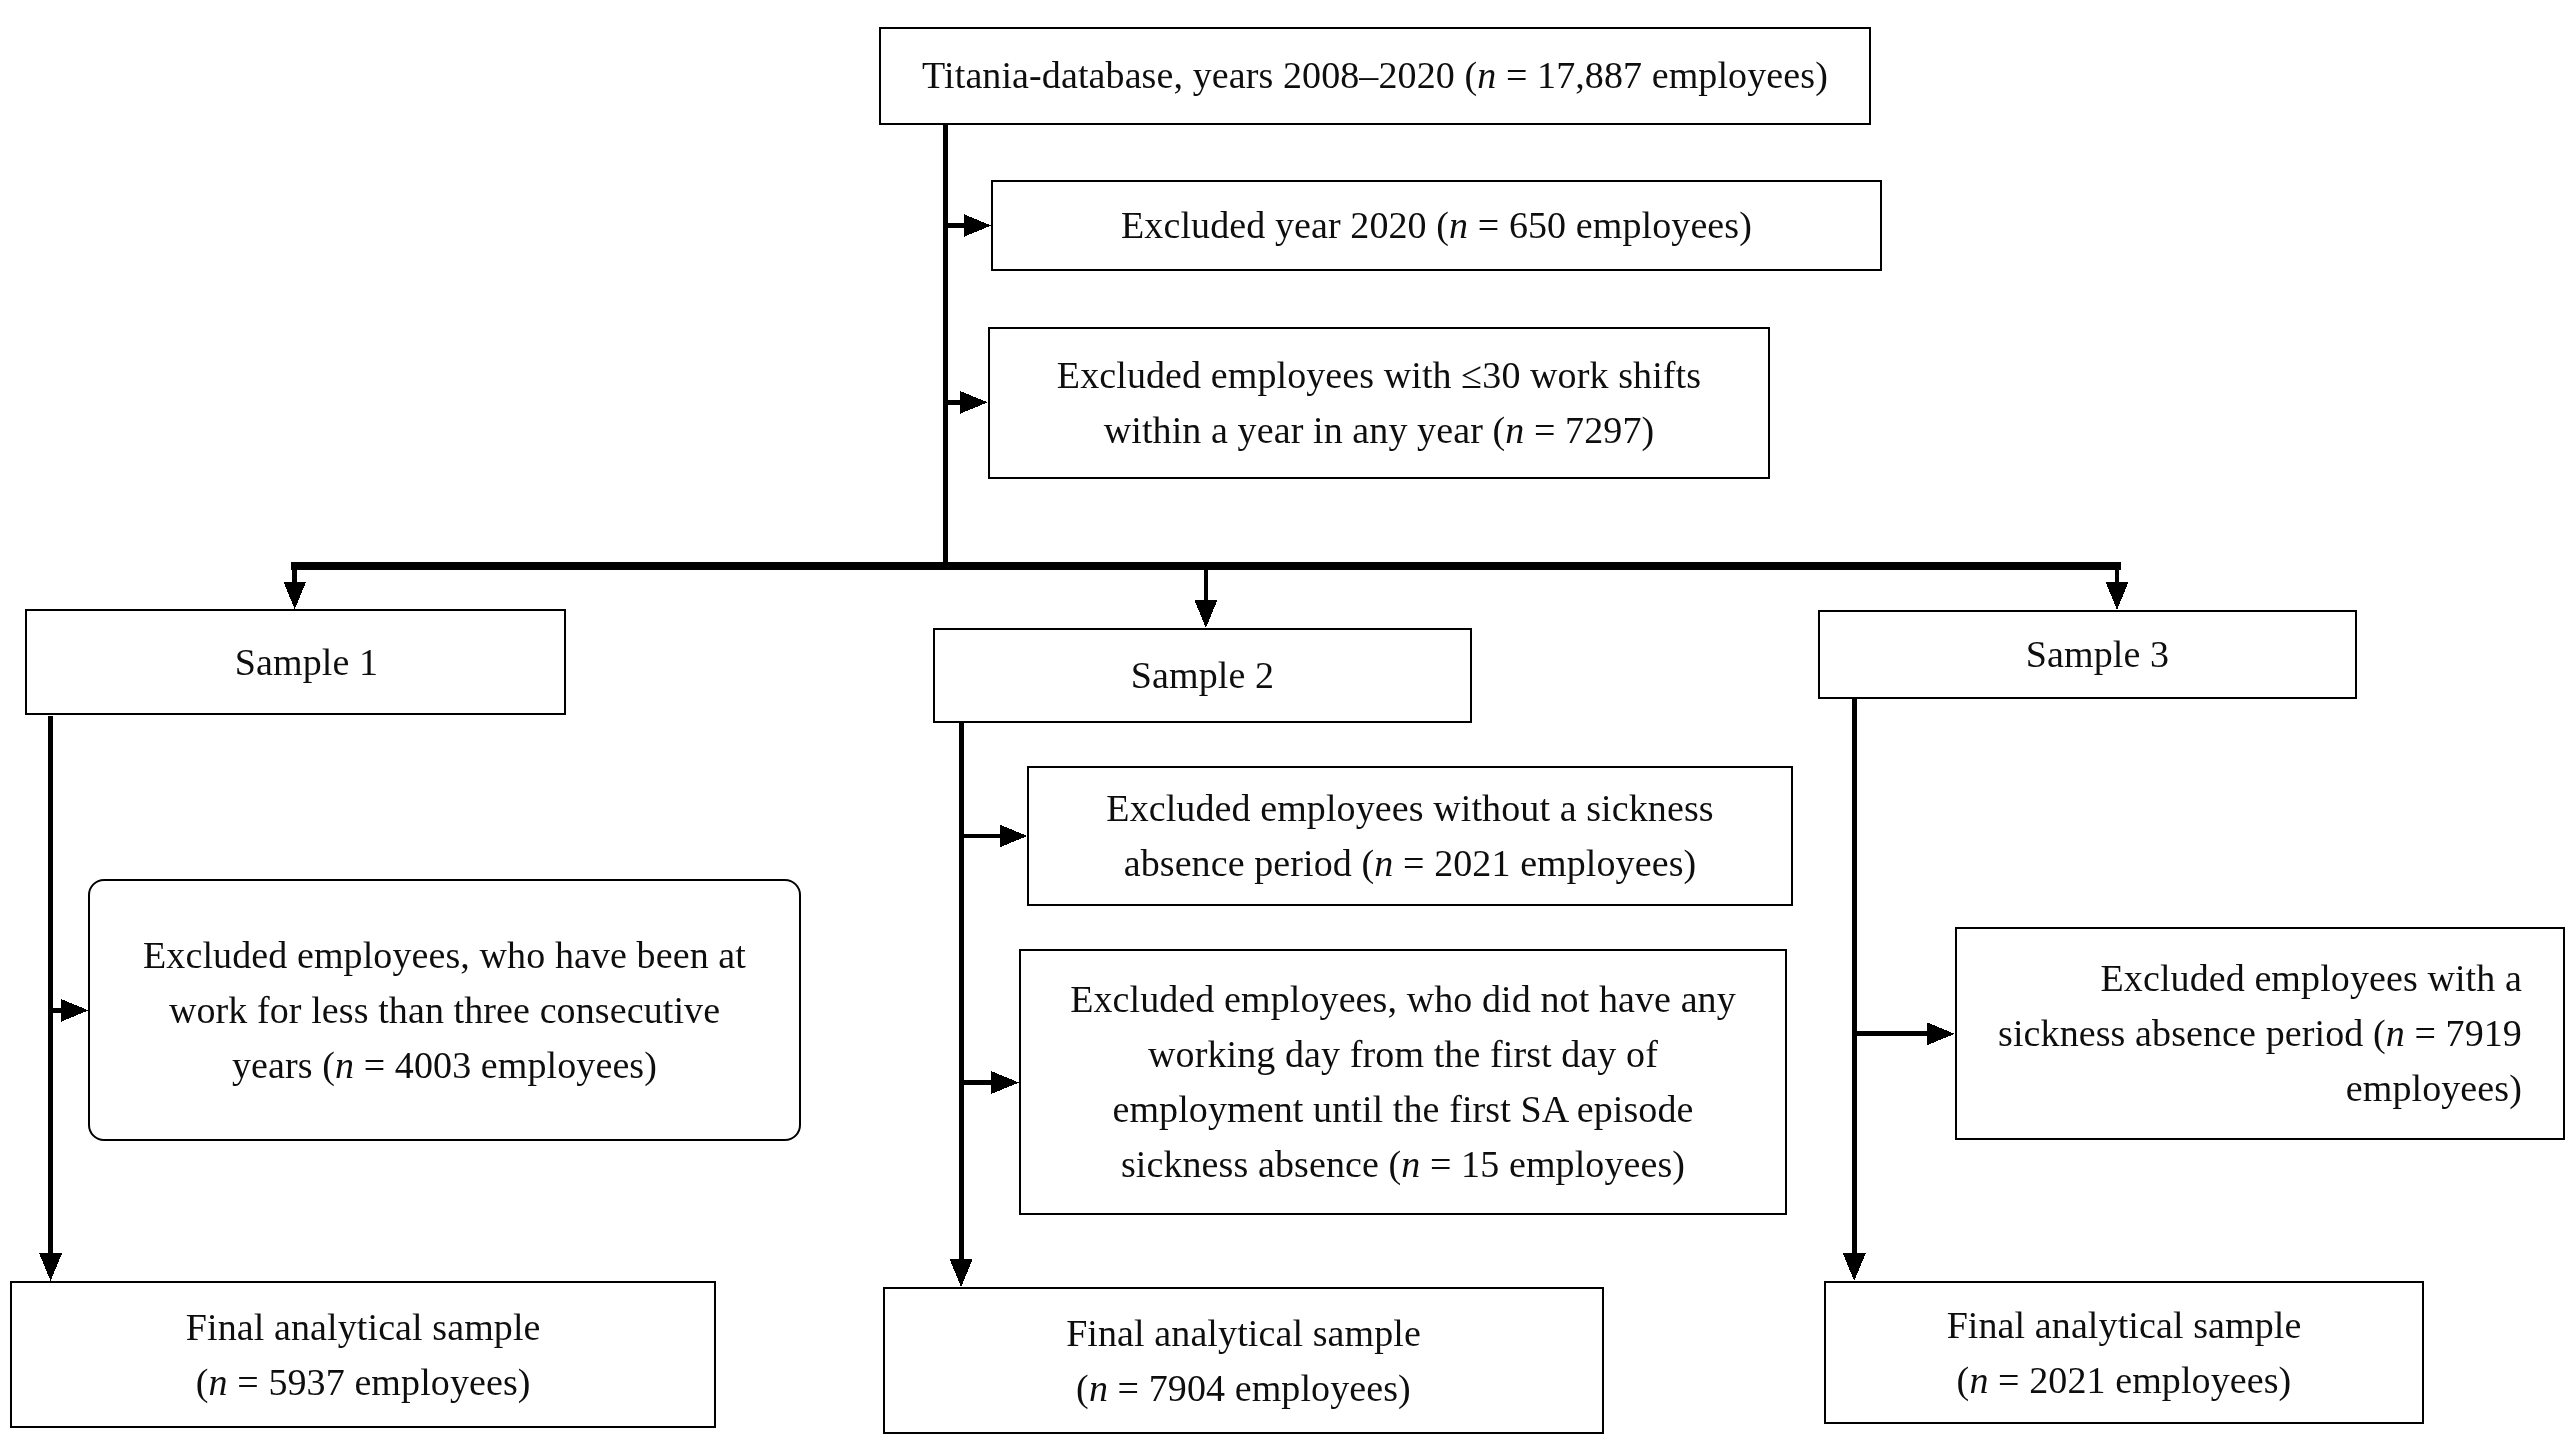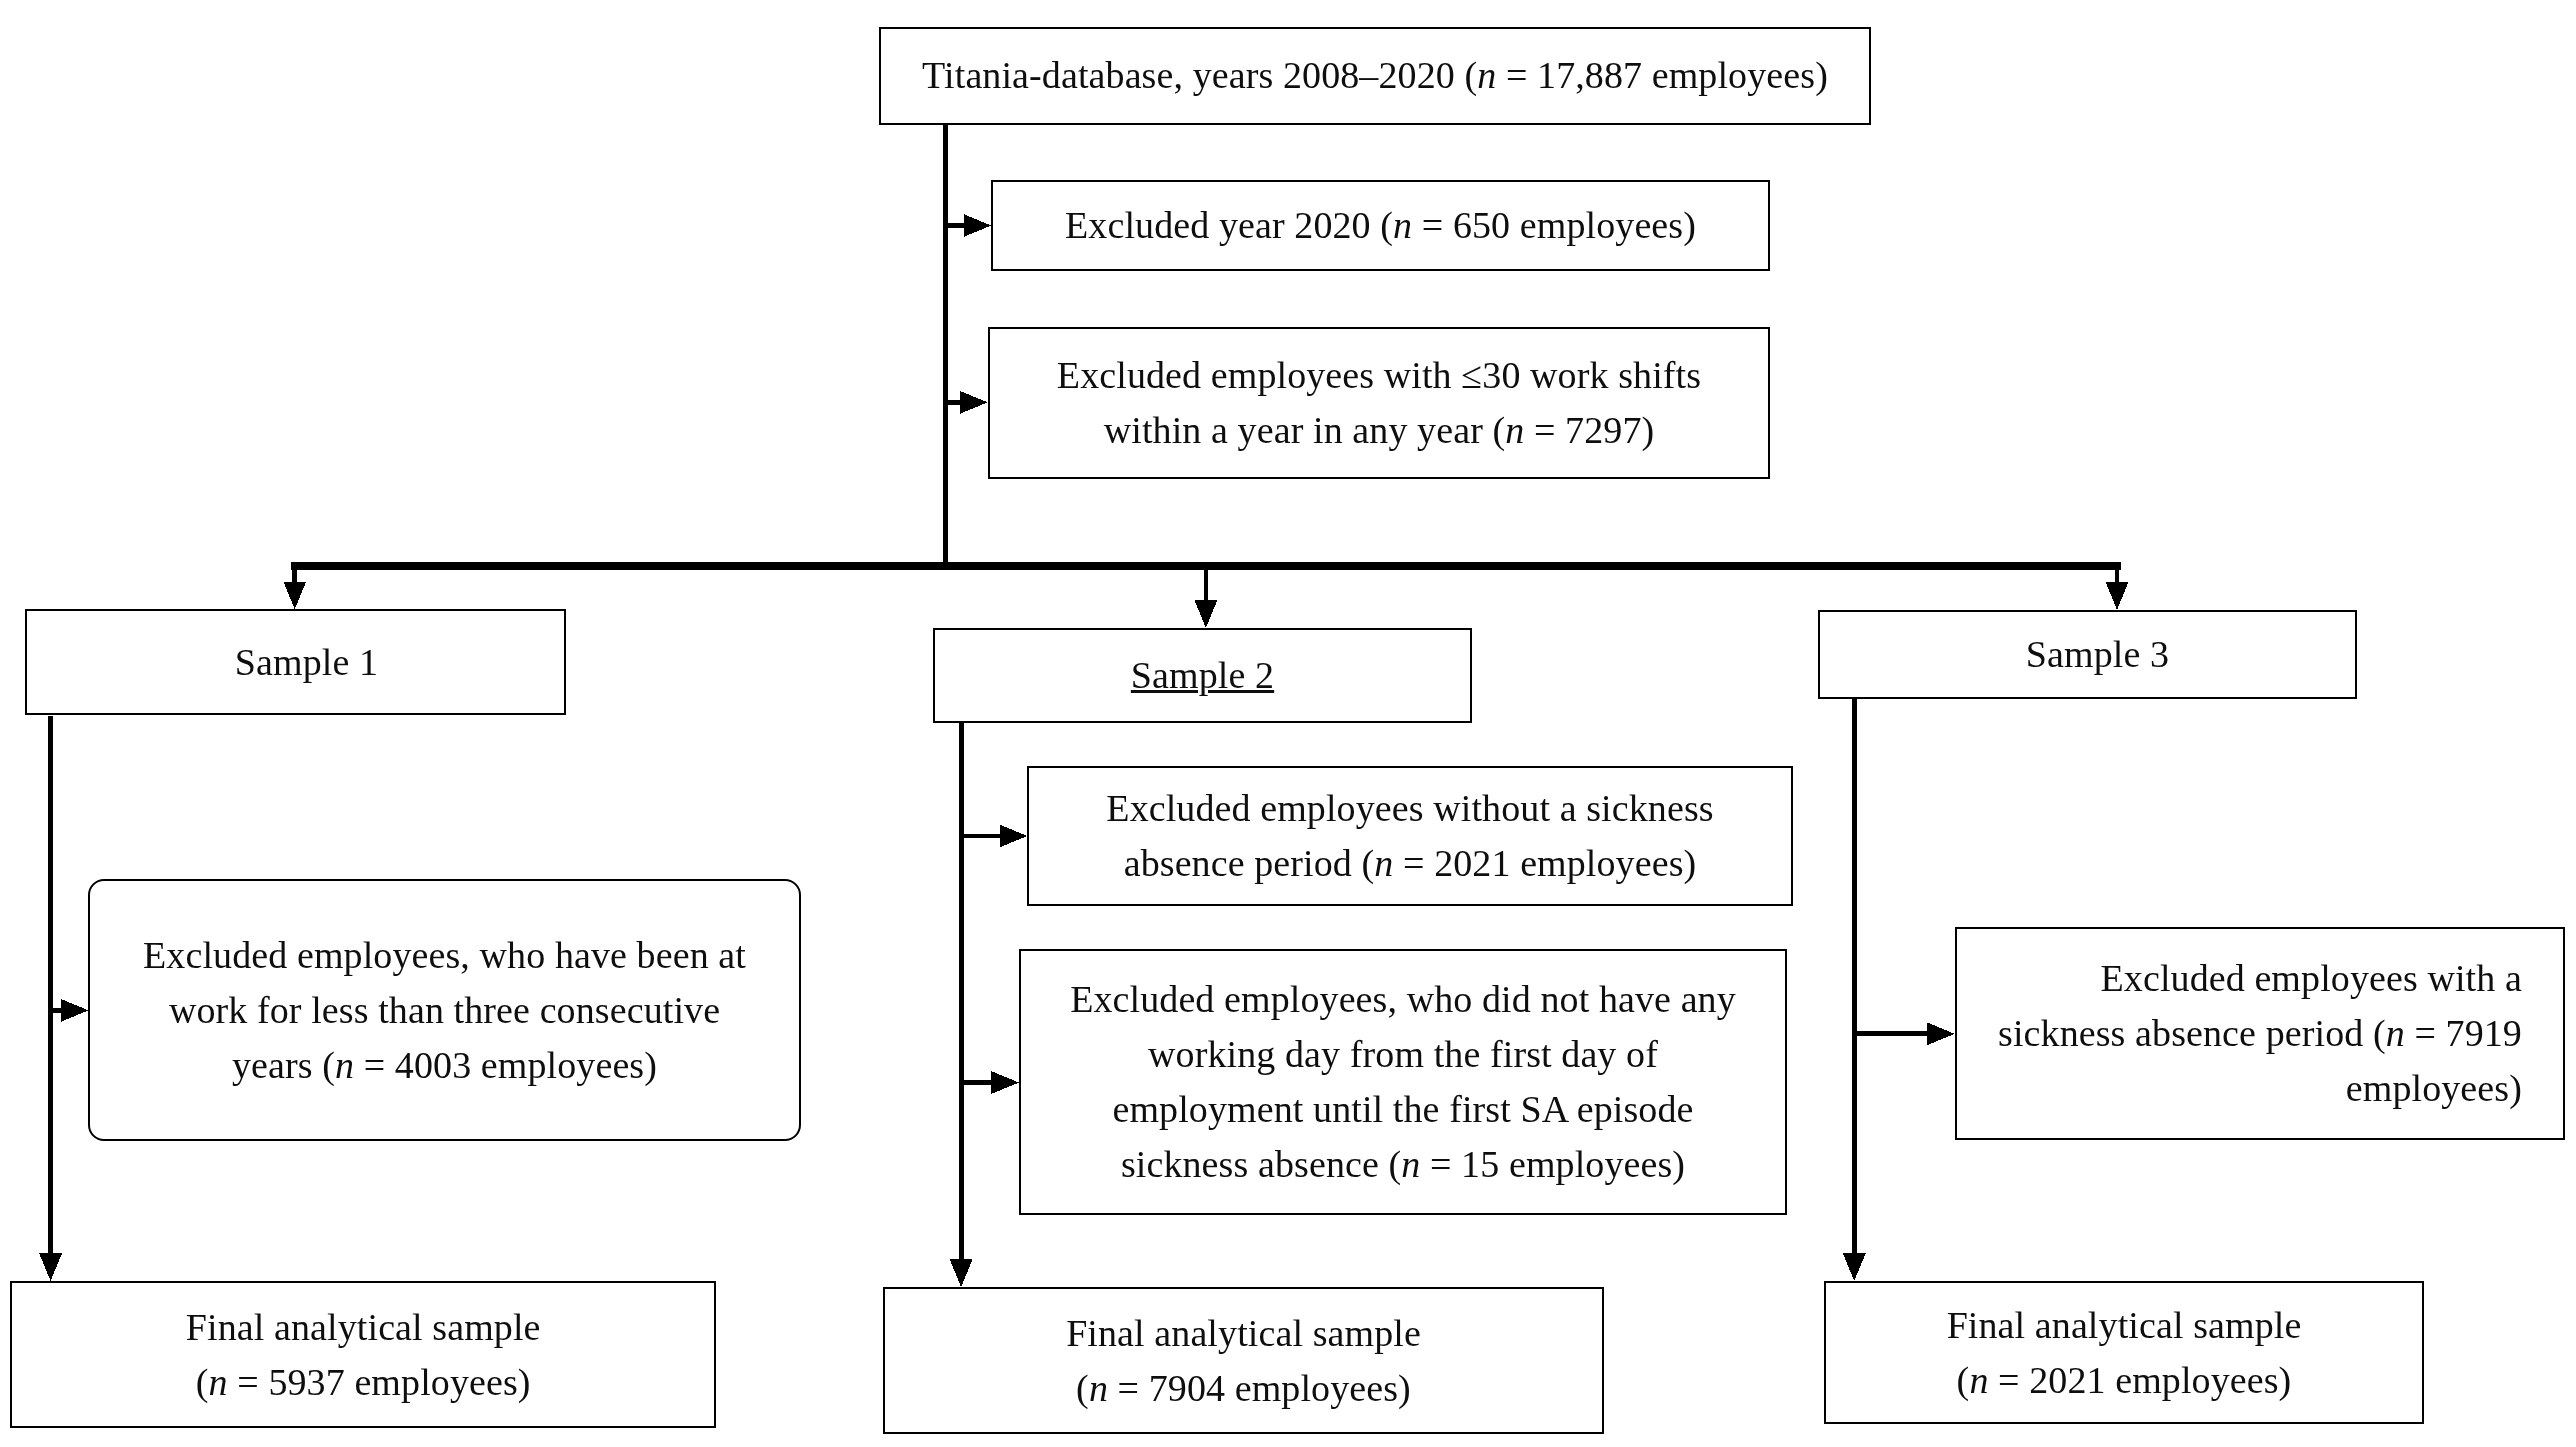--- a/index.html
+++ b/index.html
@@ -115,34 +115,34 @@
     </g>
     <g>
       <polygon points="3083,2130 3064,2084 3102,2084" fill="#000000"></polygon>
     </g>
   </svg>
 
   <div class="box" style="left:879px; top:26.5px; width:992px; height:98px;">
     <div class="box-text">Titania-database, years 2008–2020 (<i>n</i> = 17,887 employees)</div>
   </div>
 
-  <div class="box" style="left:991px; top:180px; width:779px; height:91px;">
+  <div class="box" style="left:991px; top:180px; width:891px; height:91px;">
     <div class="box-text">Excluded year 2020 (<i>n</i> = 650 employees)</div>
   </div>
 
   <div class="box" style="left:988px; top:327px; width:782px; height:152px;">
     <div class="box-text">Excluded employees with ≤30 work shifts
 within a year in any year (<i>n</i> = 7297)</div>
   </div>
 
   <div class="box" style="left:25px; top:609px; width:541px; height:106px;padding-left:22px;">
     <div class="box-text">Sample 1</div>
   </div>
 
-  <div class="box" style="left:933px; top:628px; width:539px; height:95px;text-decoration:underline;">
+  <div class="box" style="left:933px; top:628px; width:539px; height:95px;">
     <div class="box-text">Sample 2</div>
   </div>
 
   <div class="box" style="left:1818px; top:610px; width:539px; height:89px;padding-left:20px;">
     <div class="box-text">Sample 3</div>
   </div>
 
   <div class="box" style="left:88px; top:879px; width:713px; height:262px;border-radius:16px;">
     <div class="box-text">Excluded employees, who have been at
 work for less than three consecutive

